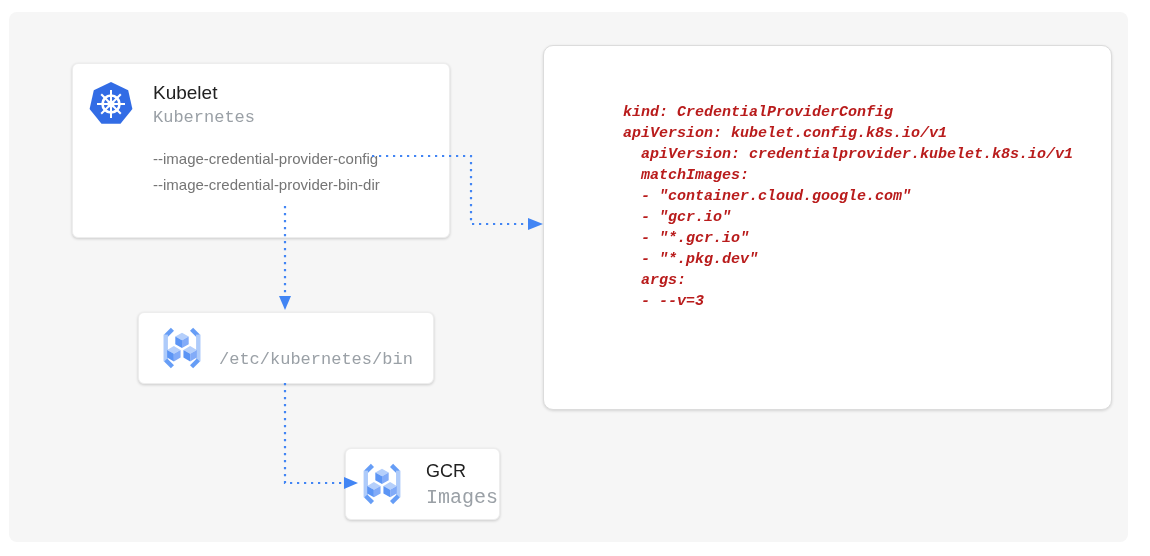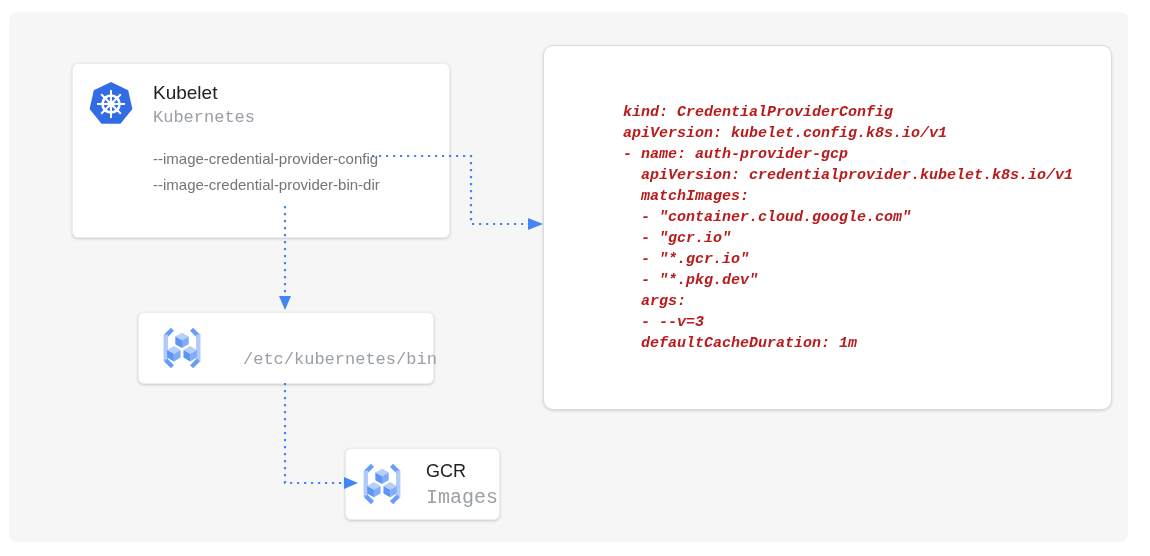--- a/index.html
+++ b/index.html
@@ -29,21 +29,21 @@
   .gcr-icon-gcr{left:13px;top:14px;width:46px;height:42px;}
   .node-title{position:absolute;color:#212121;white-space:nowrap;}
   .node-sub{position:absolute;color:#9aa0a6;white-space:nowrap;font-family:Liberation Mono, monospace;}
   .kubelet-title{left:80px;top:18px;font-size:19px;}
   .kubelet-sub{left:80px;top:44px;font-size:17px;}
   .kubelet-flags{
     position:absolute;left:80px;top:82px;font-size:15px;line-height:26px;
     color:#757575;white-space:nowrap;
   }
   .auth-title{left:80px;top:12px;font-size:18px;}
-  .auth-sub{left:80px;top:37px;font-size:17px;margin-left:24px;}
+  .auth-sub{left:80px;top:37px;font-size:17px;}
   .gcr-title{left:80px;top:12px;font-size:18px;}
   .gcr-sub{left:80px;top:37px;font-size:20px;}
   .code-filename{
     position:absolute;left:79px;top:16px;
     font:italic 400 15px "Liberation Mono", monospace;color:#9aa0a6;white-space:pre;
   }
   .code-lines{
     position:absolute;left:79px;top:56px;
     font:italic 700 15px "Liberation Mono", monospace;color:#b91c1c;
   }
@@ -139,30 +139,28 @@
       </svg>
     </span>
     <div class="node-title gcr-title">GCR</div>
     <div class="node-sub gcr-sub">Images</div>
   </div>
 
   <div class="code-panel">
     <div class="code-lines">
       <div>kind: CredentialProviderConfig</div>
       <div>apiVersion: kubelet.config.k8s.io/v1</div>
-      <div>- name: auth-provider-gcp</div>
       <div>  apiVersion: credentialprovider.kubelet.k8s.io/v1</div>
       <div>  matchImages:</div>
       <div>  - "container.cloud.google.com"</div>
       <div>  - "gcr.io"</div>
       <div>  - "*.gcr.io"</div>
       <div>  - "*.pkg.dev"</div>
       <div>  args:</div>
       <div>  - --v=3</div>
-      <div>  defaultCacheDuration: 1m</div>
     </div>
   </div>
 
   <svg class="arrows" width="1150" height="556">
     <g>
       <polyline points="372,156 471,156 471,224 528,224"></polyline>
       <polygon points="528,218 528,230 543,224"></polygon>
     </g>
     <g>
       <line x1="285" y1="206" x2="285" y2="296"></line>

